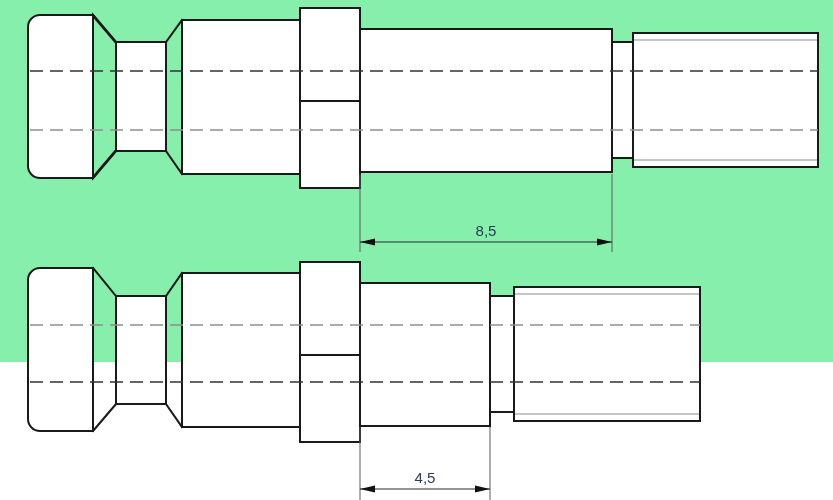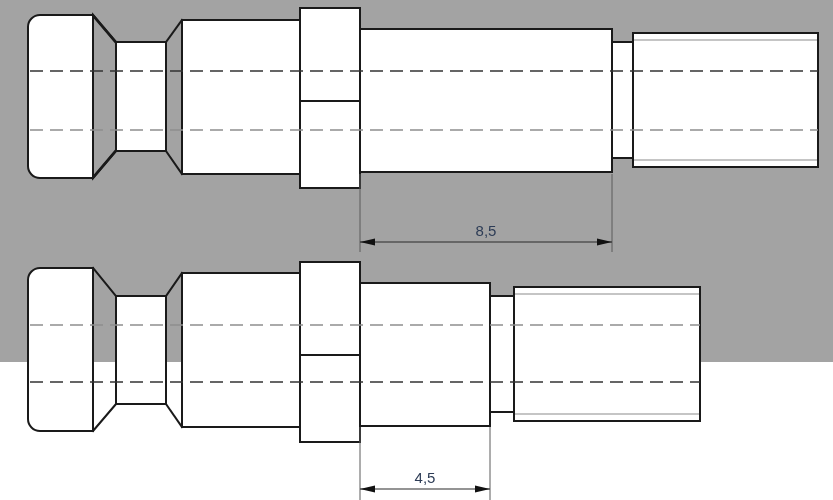--- a/index.html
+++ b/index.html
@@ -10,21 +10,21 @@
   body {
     width: 833px;
     height: 500px;
     font-family: "Liberation Sans", sans-serif;
     overflow: hidden;
   }
   #drawing-canvas {
     position: relative;
     width: 833px;
     height: 362px;
-    background: #a3a3a3;
+    background: #86efac;
   }
   svg.cad {
     position: absolute;
     top: 0;
     left: 0;
     width: 833px;
     height: 500px;
     display: block;
   }
   .outline {

